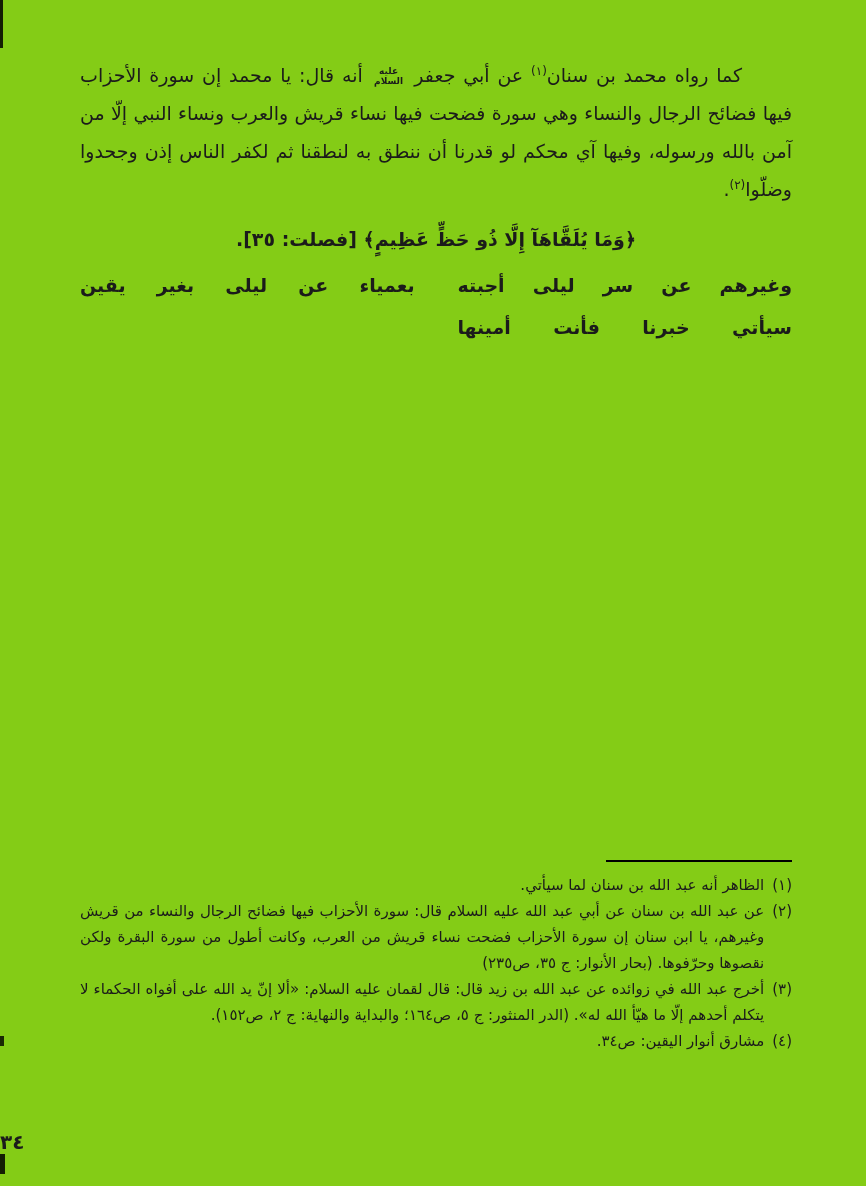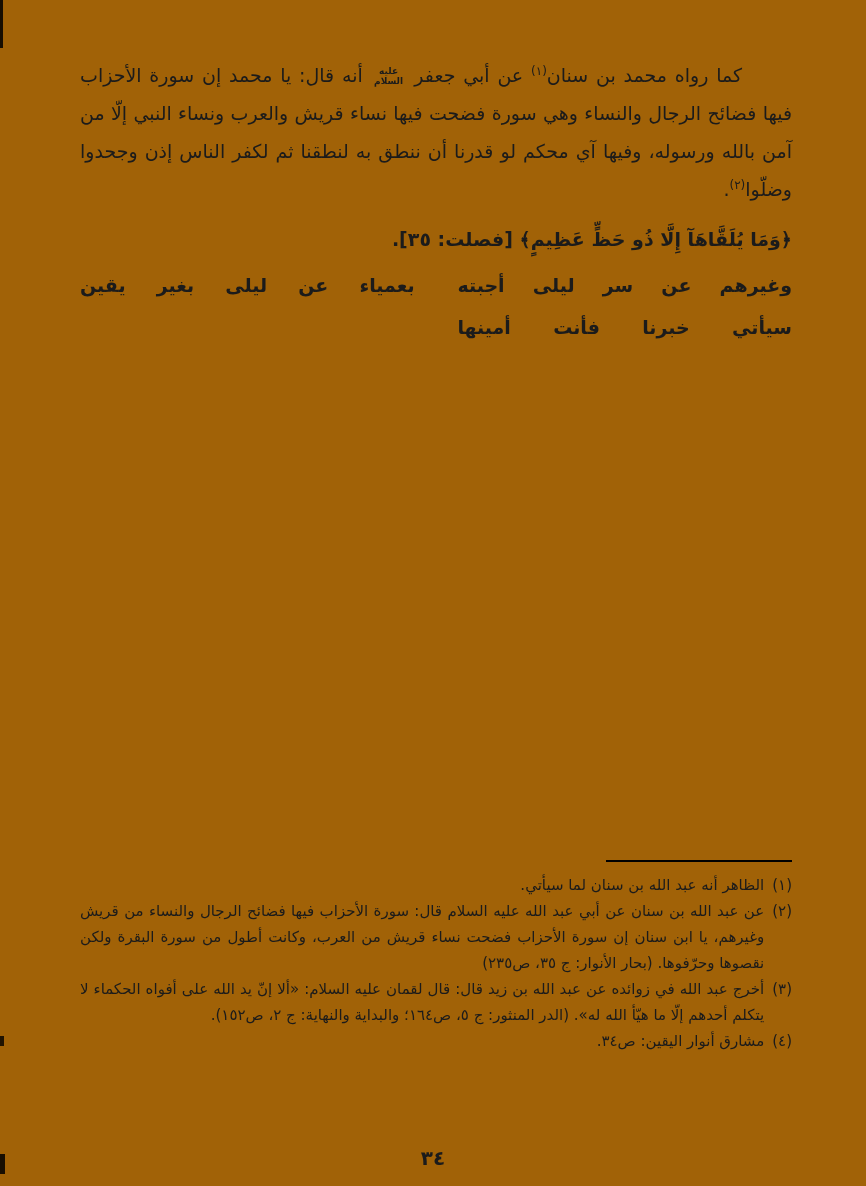--- a/index.html
+++ b/index.html
@@ -2,21 +2,21 @@
 <html lang="ar" dir="rtl"><head>
 <meta charset="utf-8">
 <style>
   * { box-sizing: border-box; }
   html, body { margin: 0; padding: 0; background: #ffffff; }
   .page {
     position: relative;
     width: 866px;
     height: 1186px;
     margin: 0 auto;
-    background: #a16207;
+    background: #84cc16;
     overflow: hidden;
     direction: rtl;
     font-family: "DejaVu Sans", sans-serif;
     color: #1b1b1b;
   }
   .content { padding: 56px 74px 0 80px; }
 
   .main-para {
     font-size: 19px;
     line-height: 38px;
@@ -41,20 +41,21 @@
     text-align: center;
     vertical-align: middle;
     font-weight: bold;
     text-indent: 0;
   }
 
   .quran {
     font-size: 19px;
     line-height: 42px;
     font-weight: bold;
+    text-align: center;
     text-indent: 0;
     margin: 10px 0 4px 0;
   }
 
   .poetry { margin-top: 4px; font-size: 19px; font-weight: bold; }
   .poetry-line { display: flex; justify-content: space-between; line-height: 42px; }
   .hemistich {
     width: 47%;
     text-align: justify;
     text-align-last: justify;
@@ -72,24 +73,24 @@
     width: 186px;
     border-top: 2px solid #000000;
     margin-bottom: 10px;
   }
   .footnote { display: flex; gap: 8px; }
   .fn-num { flex: 0 0 auto; }
   .fn-text { flex: 1; text-align: justify; }
 
   .page-number {
     position: absolute;
-    bottom: 16px;
+    bottom: 32px;
     left: 0;
     right: 0;
-    text-align: center;
+    text-align: left;
     font-size: 20px;
     font-weight: bold;
     margin-top: 36px;
   }
 
   .artifact { position: absolute; background: #000000; }
   .artifact-top-left { left: 0; top: 0; width: 3px; height: 48px; opacity: 0.85; }
   .artifact-left-mid { left: 0; top: 1036px; width: 4px; height: 10px; opacity: 0.8; }
   .artifact-bottom-left { left: 0; bottom: 12px; width: 5px; height: 20px; opacity: 0.85; }
 </style>

